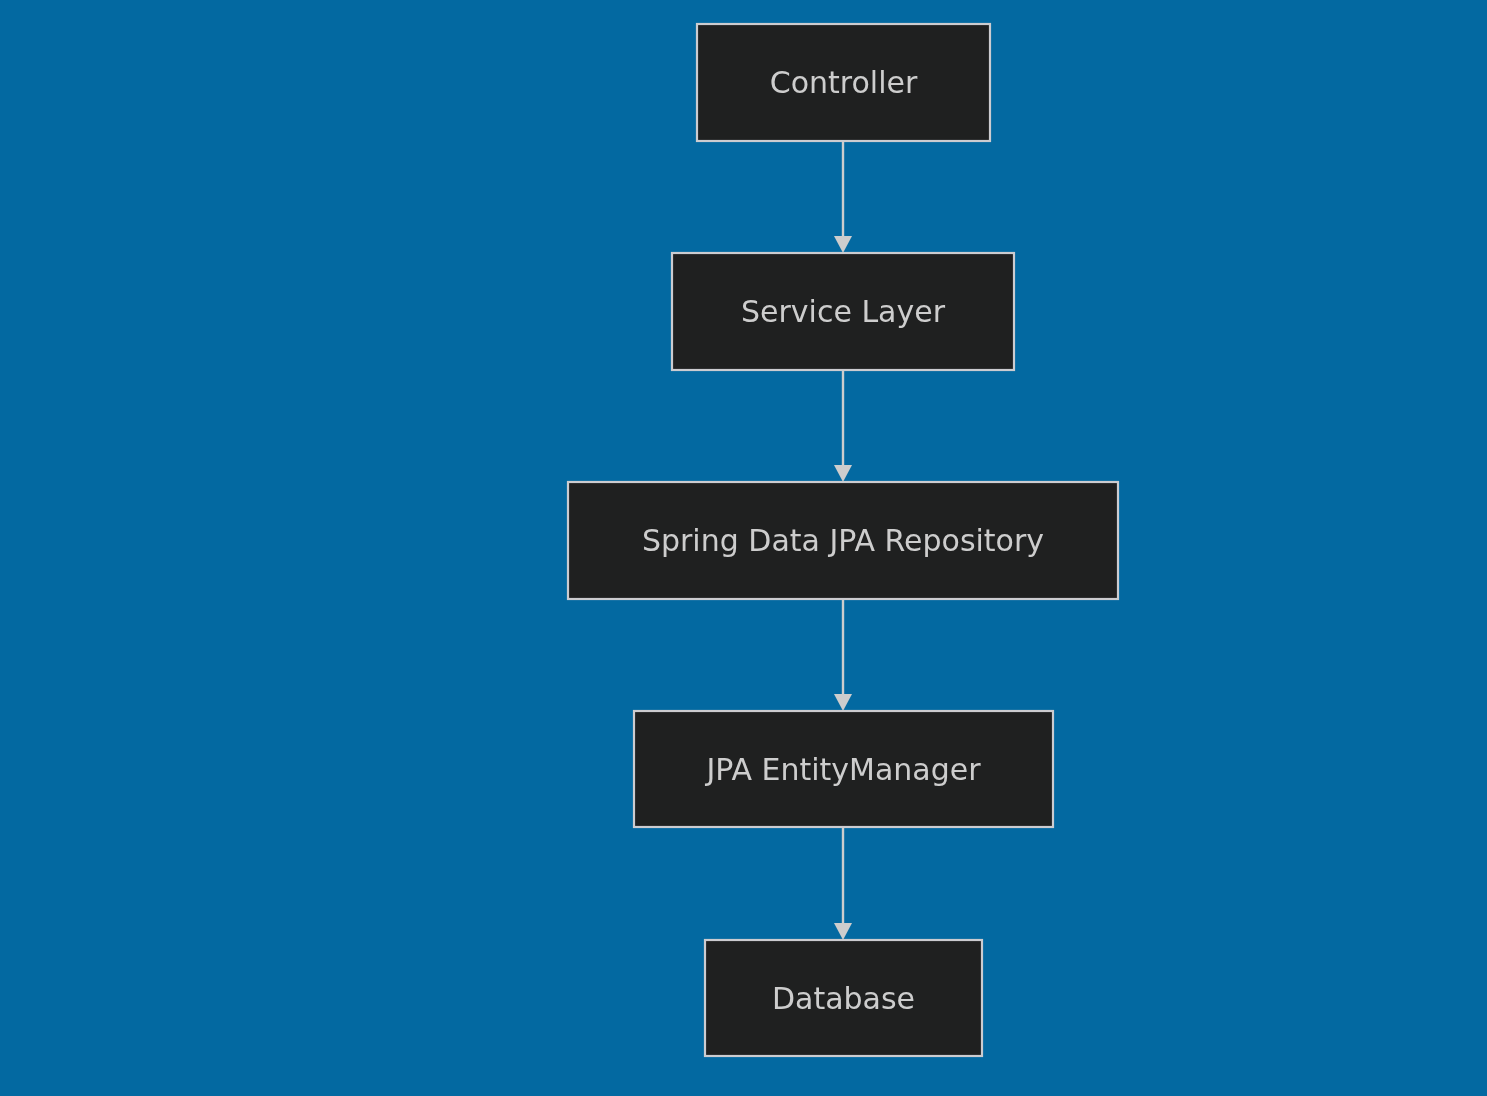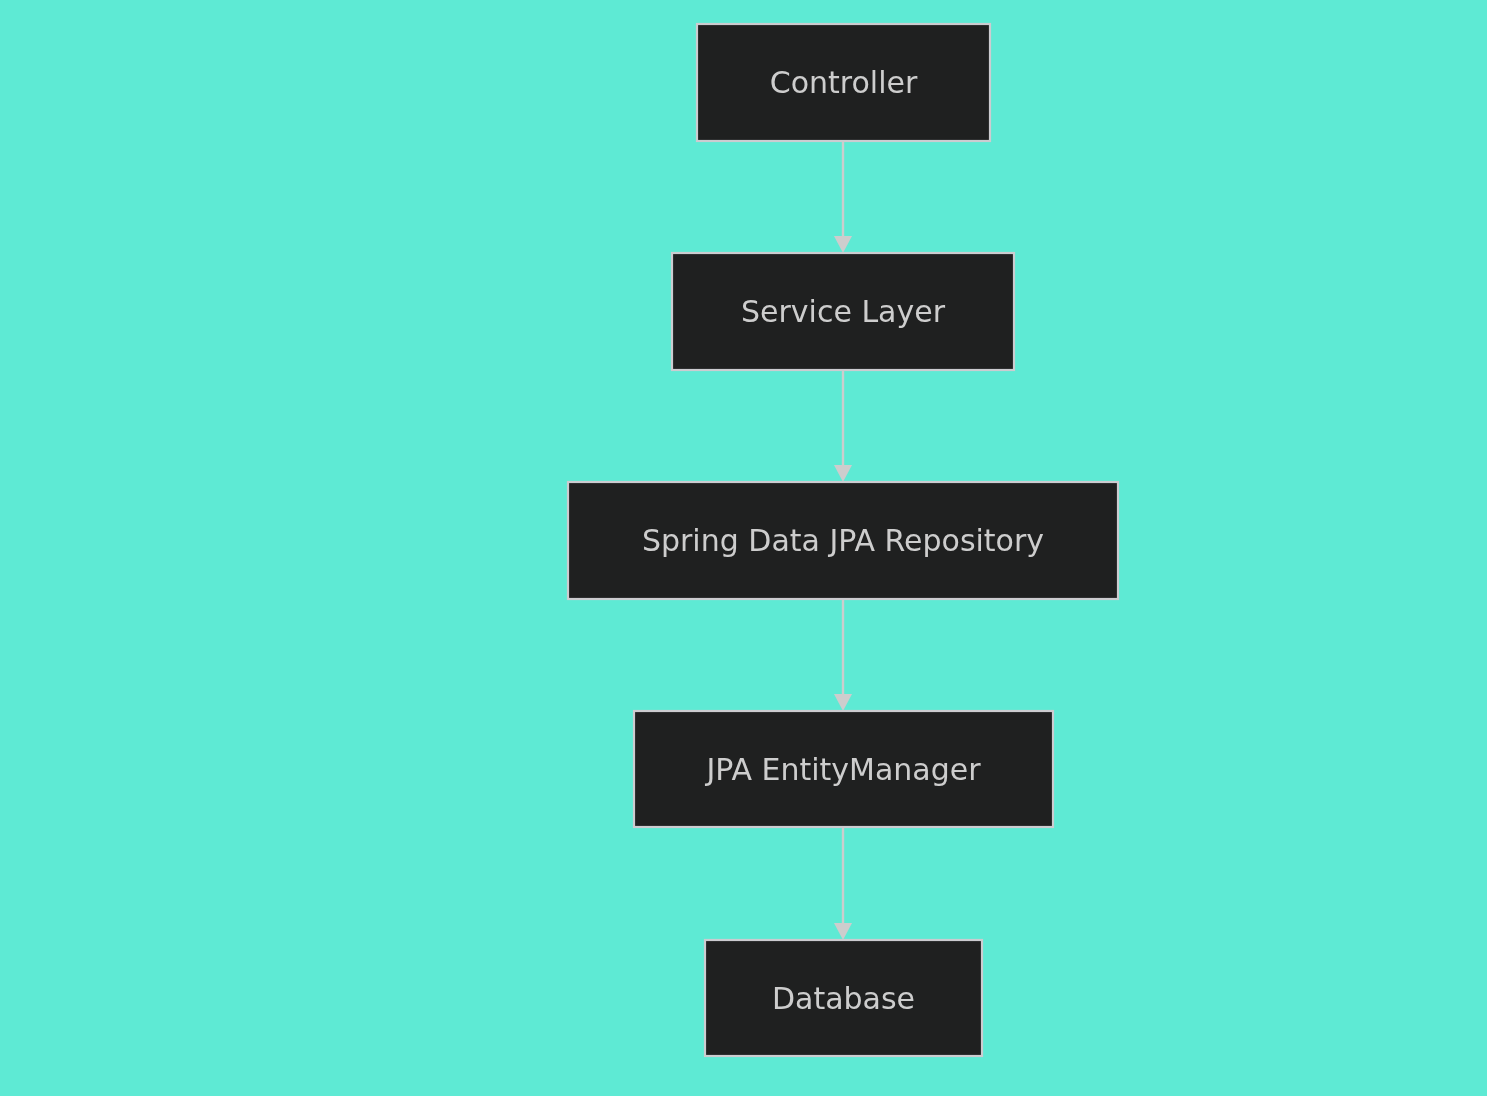--- a/index.html
+++ b/index.html
@@ -4,21 +4,21 @@
 <style>
   html, body {
     margin: 0;
     padding: 0;
     background: #1e1e1e;
   }
   #canvas {
     position: relative;
     width: 1487px;
     height: 1096px;
-    background: #5eead4;
+    background: #0369a1;
     overflow: hidden;
     font-family: "DejaVu Sans", "Liberation Sans", sans-serif;
   }
   #flow-svg {
     position: absolute;
     top: 0;
     left: 0;
     width: 1487px;
     height: 1096px;
     display: block;

